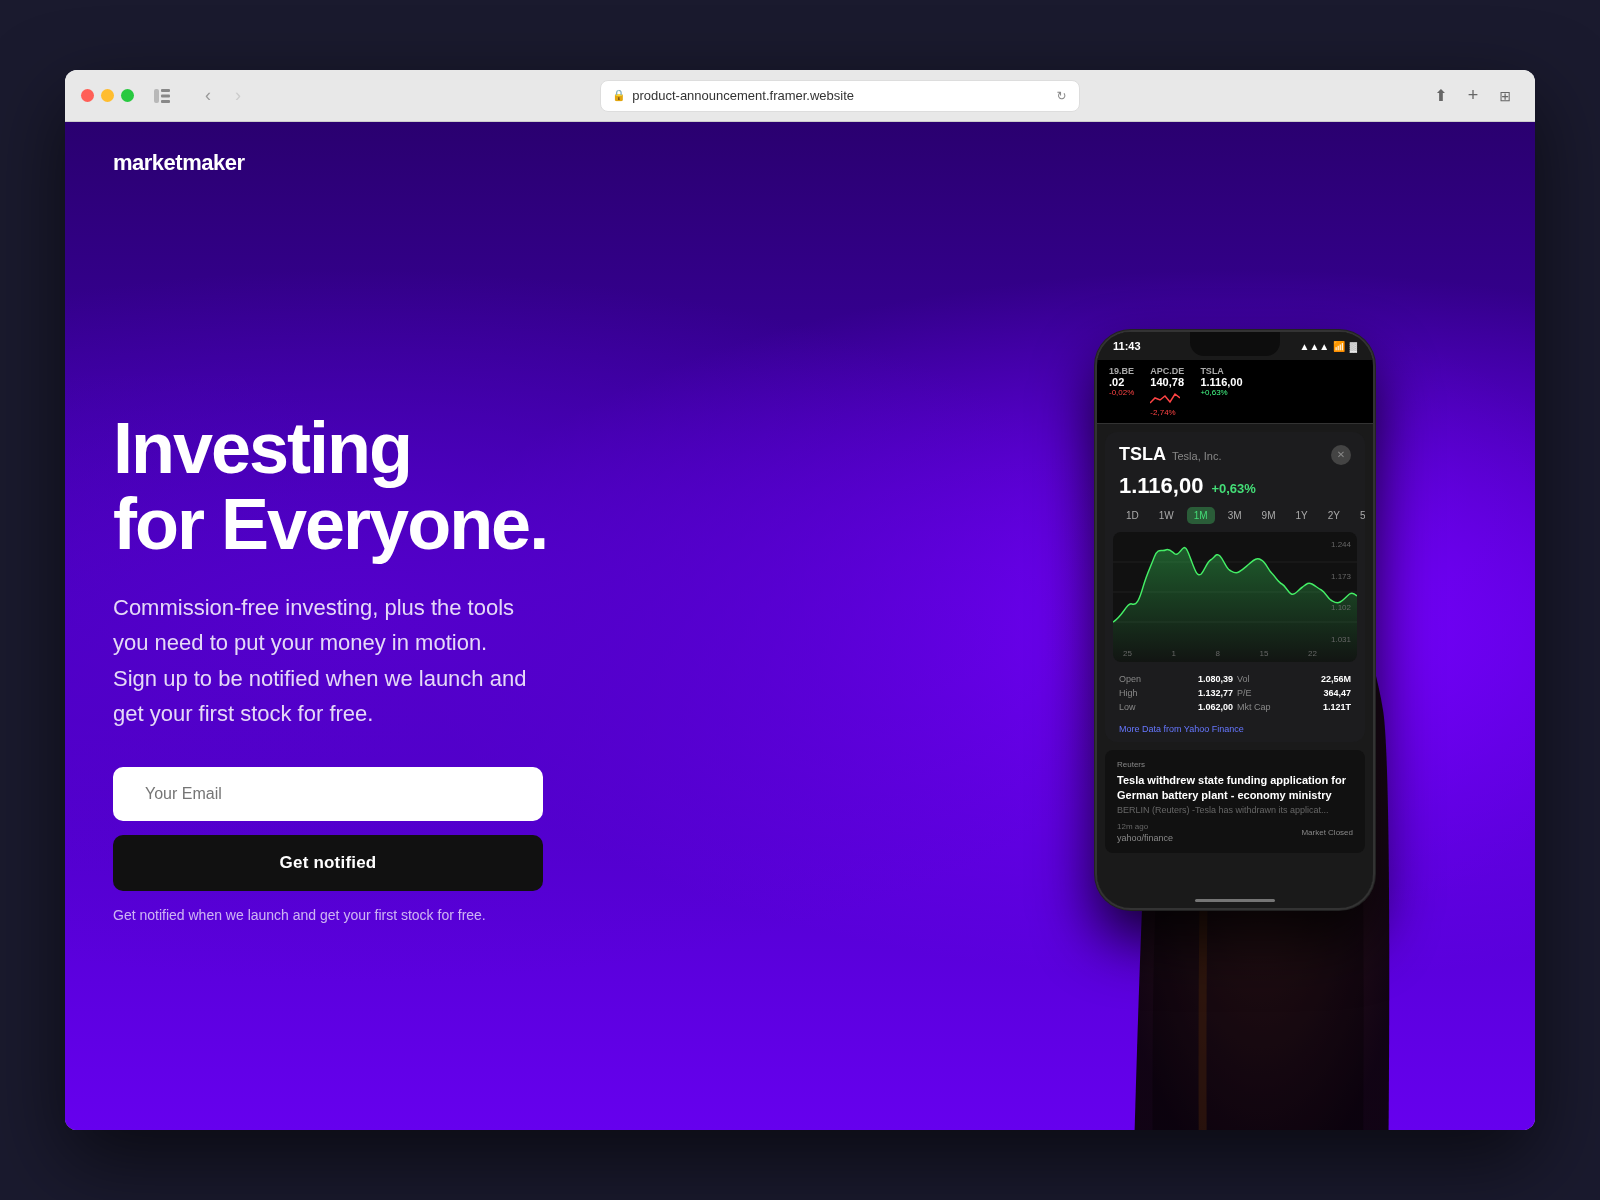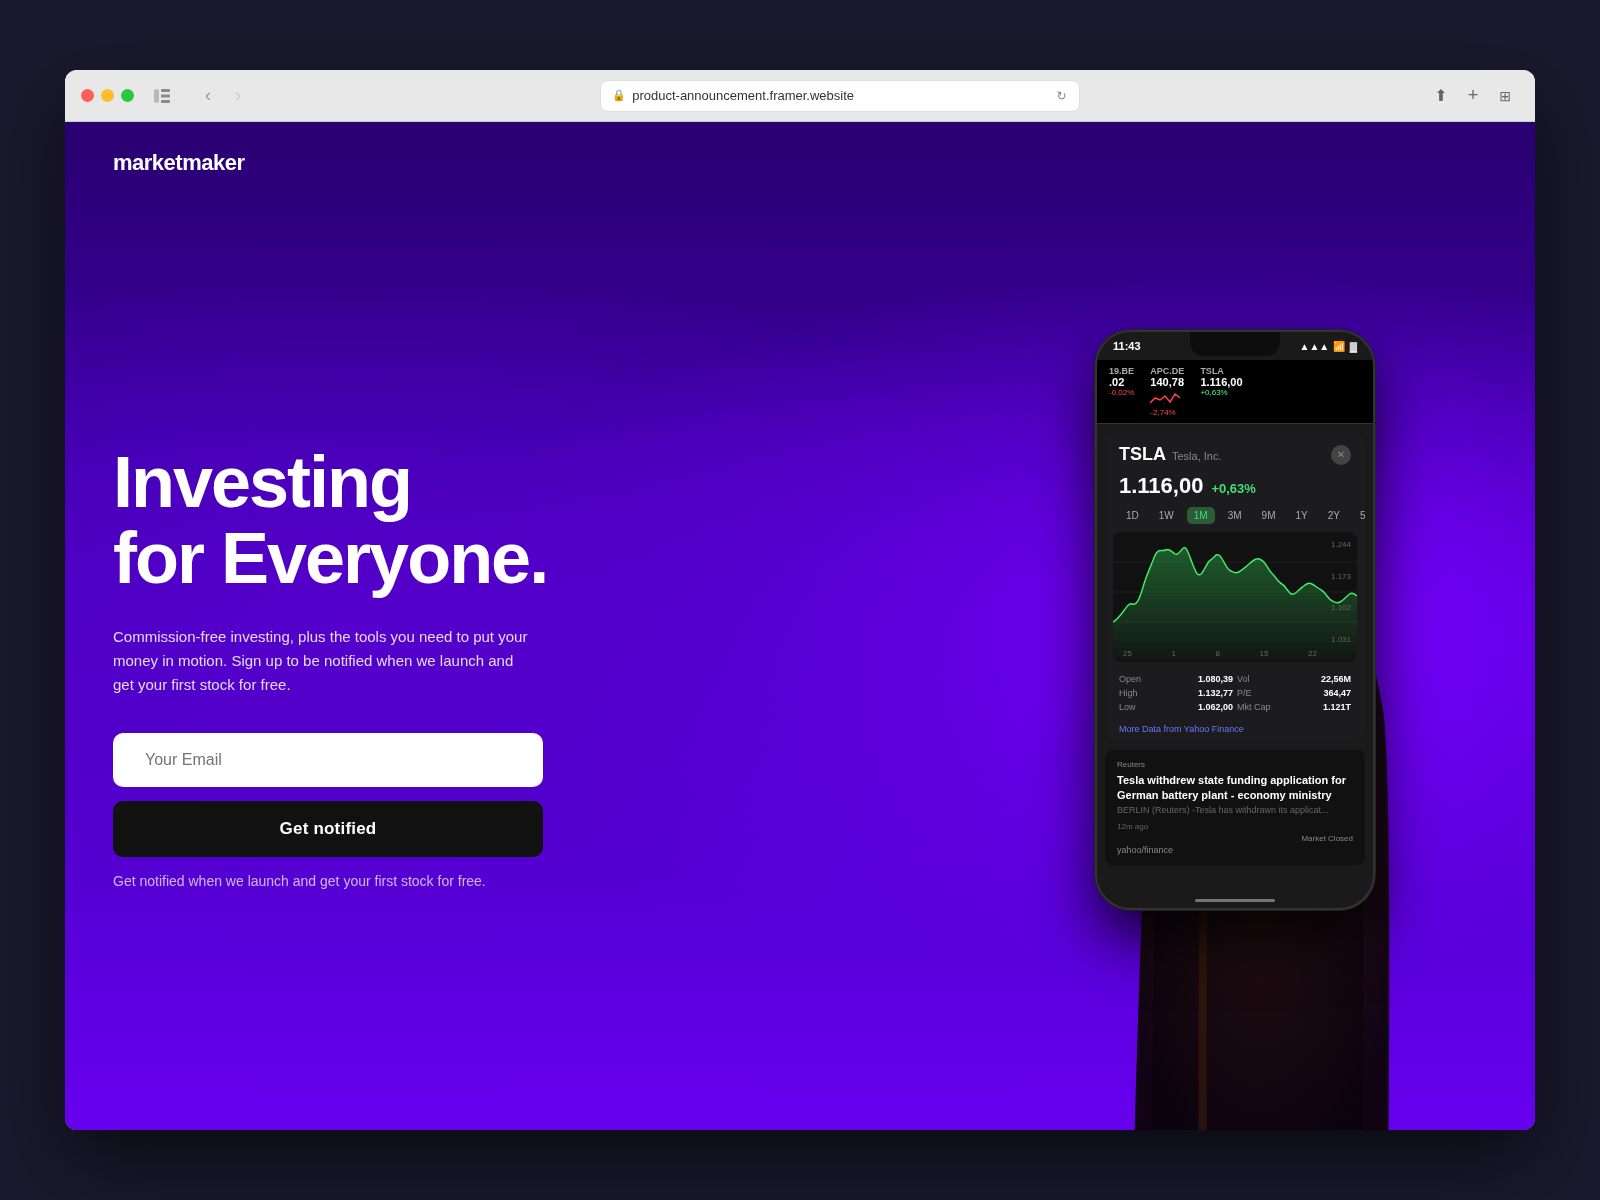--- a/index.html
+++ b/index.html
@@ -171,21 +171,21 @@
     .hero-title {
       font-size: 72px;
       font-weight: 900;
       color: white;
       line-height: 1.05;
       letter-spacing: -2px;
       margin-bottom: 28px;
     }
 
     .hero-subtitle {
-      font-size: 15px;
+      font-size: 22px;
       color: rgba(255,255,255,0.85);
       line-height: 1.6;
       margin-bottom: 36px;
       max-width: 420px;
     }
 
     .email-input-wrapper {
       width: 100%;
       max-width: 430px;
       margin-bottom: 14px;
@@ -762,21 +762,21 @@
 
                 <div class="yahoo-link">More Data from Yahoo Finance</div>
 
               </div>
 
               <div class="news-item">
                 <div class="news-source">Reuters</div>
                 <div class="news-headline">Tesla withdrew state funding application for German battery plant - economy ministry</div>
                 <div class="news-preview">BERLIN (Reuters) -Tesla has withdrawn its applicat...</div>
                 <div class="news-footer">
-                  <div style="display:flex;flex-direction:column;gap:14px;">
+                  <div style="display:flex;flex-direction:column;gap:2px;">
                     <span class="news-meta">12m ago</span>
                     <span class="yahoo-logo">yahoo/finance</span>
                   </div>
                   <span class="market-badge">Market Closed</span>
                 </div>
               </div>
 
               <div class="home-indicator"></div>
 
             </div>

